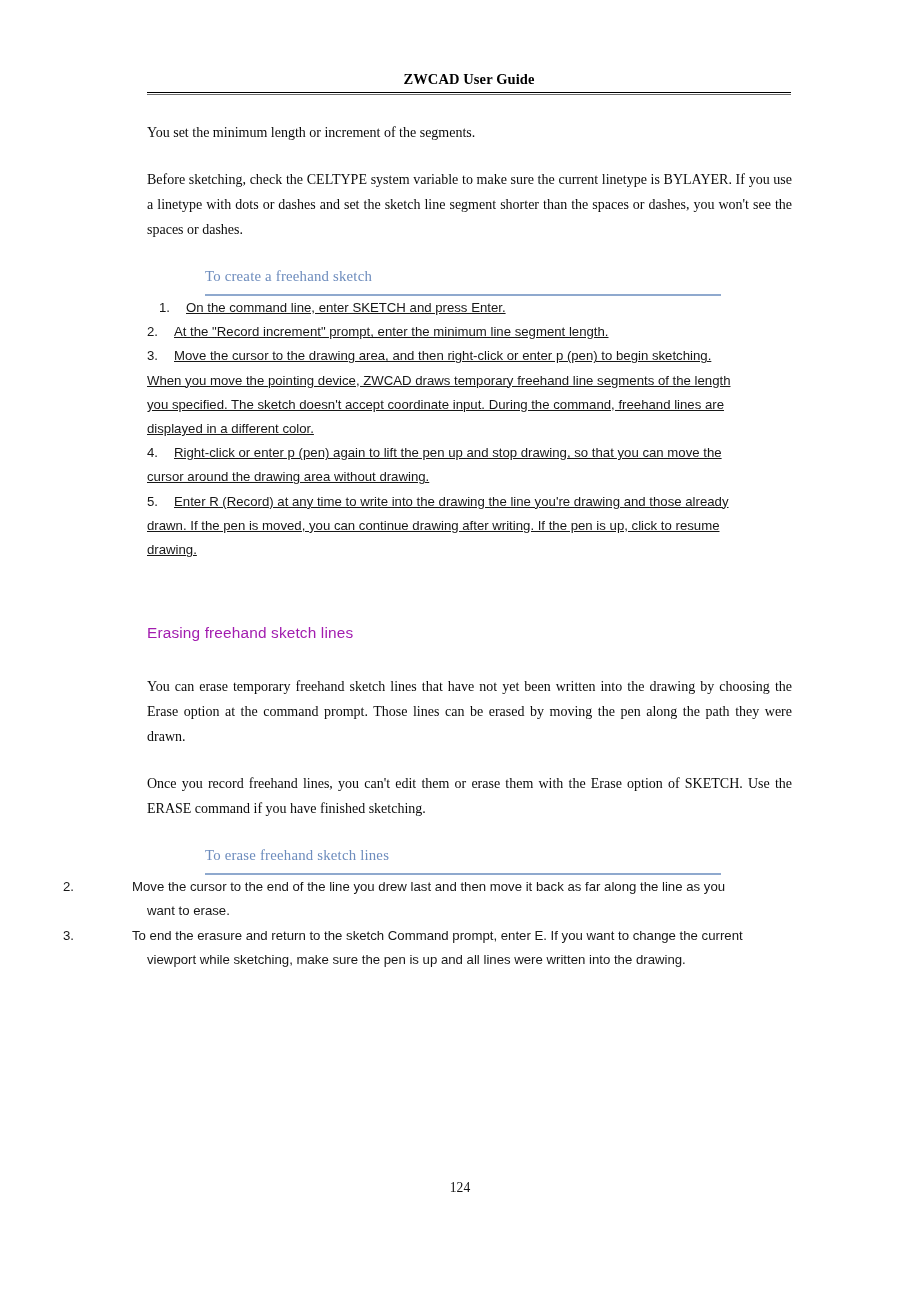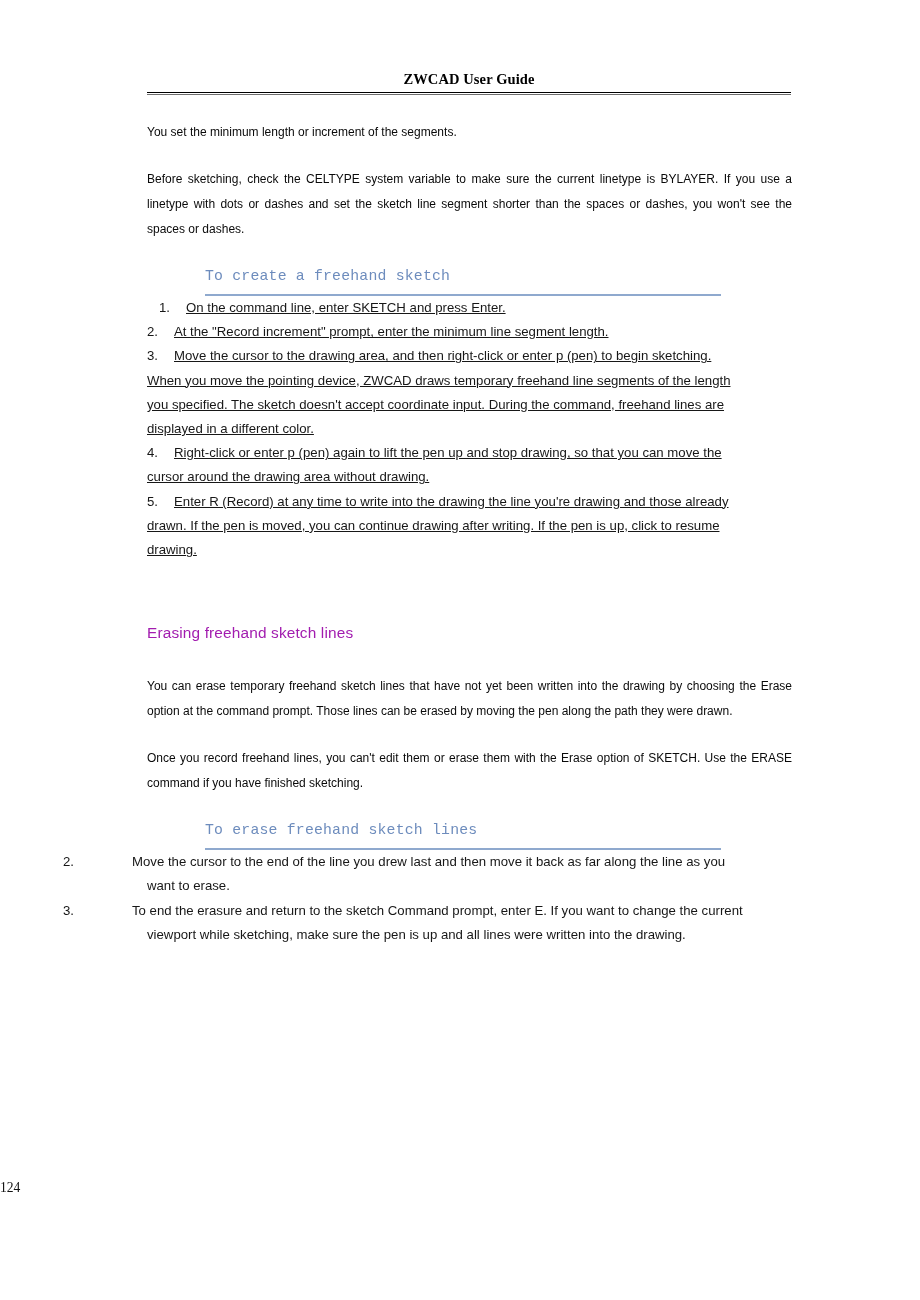--- a/index.html
+++ b/index.html
@@ -49,36 +49,36 @@
 
   
   .content {
     position: absolute;
     left: 147px;
     top: 112px;
     width: 645px;
   }
 
   p.body {
-    font-family: Liberation Sans, sans-serif;
-    font-size: 12px;
+    font-family: Liberation Serif, serif;
+    font-size: 14px;
     line-height: 25px;
     margin: 0 0 22px 0;
     text-align: justify;
     color: #0a0a0a;
   }
   p.body.last { margin-bottom: 16px; }
 
   
   .blue-block {
     margin: 24px 0 0 58px;
     width: 516px;
   }
   .blue-heading {
-    font-family: Liberation Mono, monospace;
+    font-family: Liberation Serif, serif;
     font-size: 14.8px;
     color: #6d8cbd;
     line-height: 20px;
     letter-spacing: 0.2px;
     padding-bottom: 8px;
   }
   .blue-rule {
     height: 2px;
     background: #8fa9ce;
     width: 100%;
@@ -135,20 +135,21 @@
     letter-spacing: 0.15px;
   }
   .gap-before-para { height: 30px; }
 
   
   .page-number {
     position: absolute;
     left: 0;
     top: 1172px;
     width: 920px;
+    text-align: center;
     font-family: "Liberation Serif", serif;
     font-size: 13.6px;
     color: #111;
   }
 </style>
 </head>
 <body>
 
 <div class="page">
 

